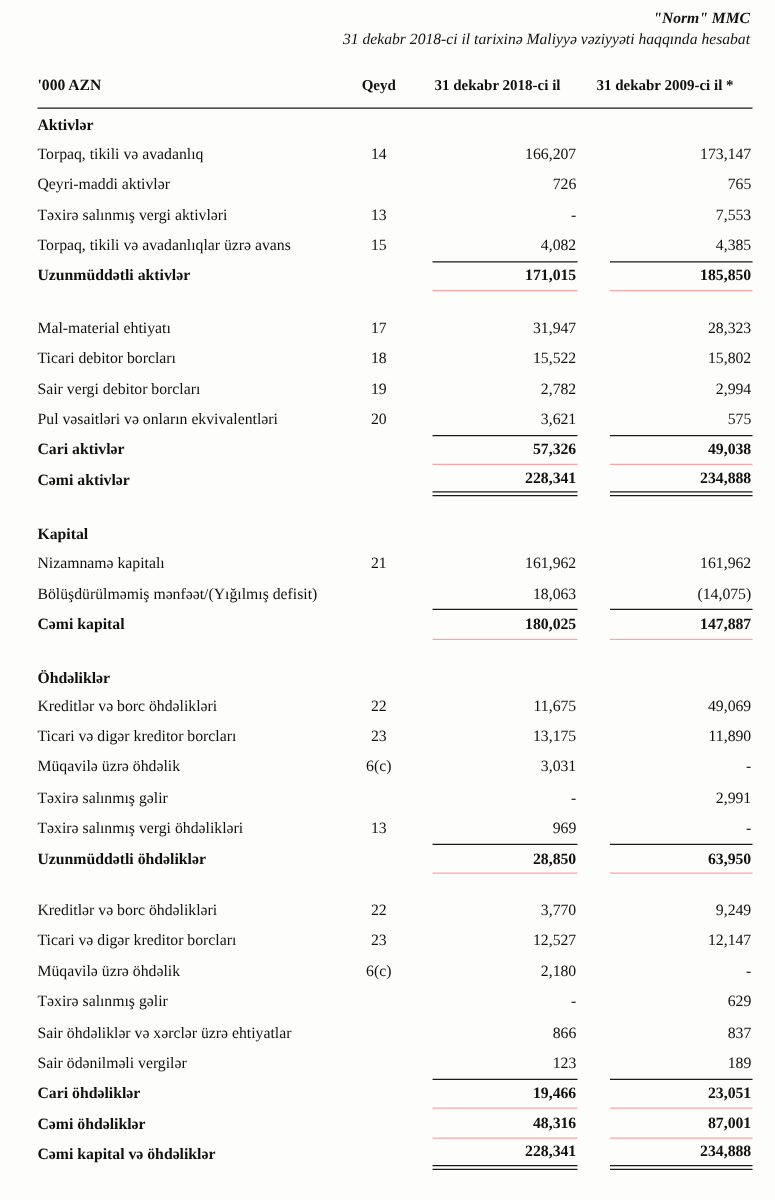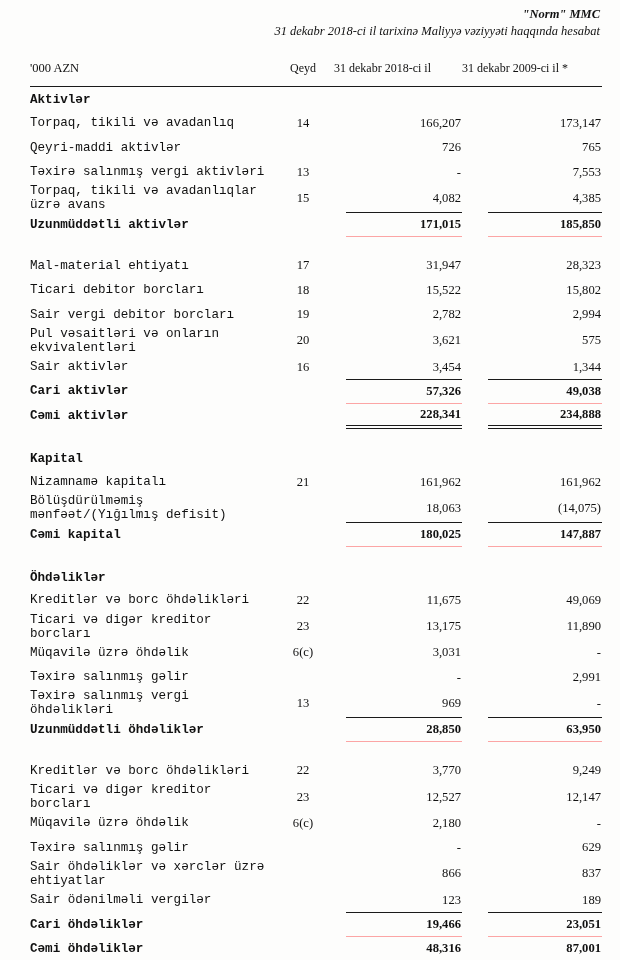--- a/index.html
+++ b/index.html
@@ -7,35 +7,35 @@
   body { font-family:"Liberation Serif", serif; color:#111; }
   .page {
     width:620px; height:960px; background:#fdfdfc; margin:0 auto;
     padding:6px 18px 8px 30px; overflow:hidden; position:relative;
   }
   .doc-header { text-align:right; font-style:italic; font-size:12.5px; line-height:1.35; padding-right:2px; }
   .doc-header .company { font-weight:bold; }
   .table { margin-top:15px; }
   .thead {
     display:grid; grid-template-columns:1fr 62px 128px 140px;
-    align-items:end; font-weight:normal; font-size:12px;
+    align-items:end; font-weight:bold; font-size:12px;
     padding:6px 0 10px 0; border-bottom:1.5px solid #1a1a1a;
     white-space:nowrap;
   }
   .thead .h-unit { text-align:left; font-size:12.5px; }
   .thead .h-note { text-align:center; }
-  .thead .h-val { }
+  .thead .h-val { text-align:center; }
   .tbody { font-size:12.6px; }
   .row {
     display:grid; grid-template-columns:1fr 62px 128px 140px;
     min-height:24.4px; align-items:center;
   }
   .row.bold { font-weight:bold; }
   .row.section { padding-top:3px; }
-  .c-label { text-align:left; padding-right:4px;font-family:Liberation Mono, monospace; }
+  .c-label { text-align:left; padding-right:4px; }
   .c-note { text-align:center; }
   .c-val { text-align:right; padding:3px 1px 3px 0; height:100%; display:flex; align-items:center; justify-content:flex-end; }
   .c-val.v1 { margin-left:12px; }
   .c-val.v2 { margin-left:26px;text-align:center; }
   .c-val.topline { border-top:1px solid #1a1a1a; }
   .c-val.uline  { border-bottom:1px solid #fca5a5;font-family:Liberation Serif, serif; }
   .c-val.dline  { border-bottom:4px double #1a1a1a; }
   .spacer { height:17px; }
 </style>
 </head>
@@ -110,26 +110,20 @@
           <div class="c-note">19</div>
           <div class="c-val v1">2,782</div>
           <div class="c-val v2">2,994</div>
         </div>
         <div class="row">
           <div class="c-label">Pul vəsaitləri və onların ekvivalentləri</div>
           <div class="c-note">20</div>
           <div class="c-val v1">3,621</div>
           <div class="c-val v2">575</div>
         </div>
-        <div class="row">
-          <div class="c-label">Sair aktivlər</div>
-          <div class="c-note">16</div>
-          <div class="c-val v1">3,454</div>
-          <div class="c-val v2">1,344</div>
-        </div>
         <div class="row bold">
           <div class="c-label">Cari aktivlər</div>
           <div class="c-note"></div>
           <div class="c-val v1 topline uline">57,326</div>
           <div class="c-val v2 topline uline">49,038</div>
         </div>
         <div class="row bold">
           <div class="c-label">Cəmi aktivlər</div>
           <div class="c-note"></div>
           <div class="c-val v1 dline">228,341</div>

